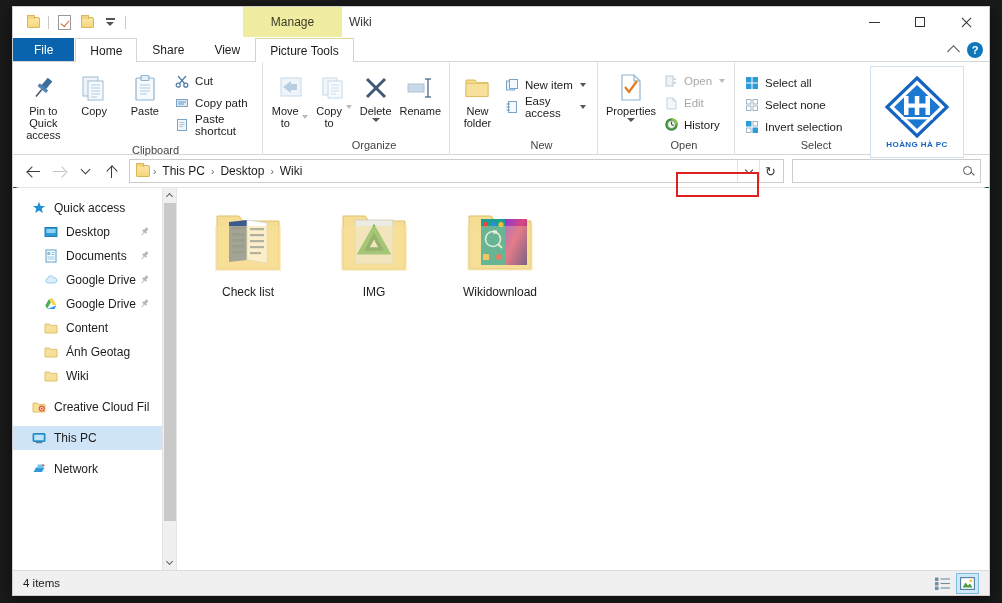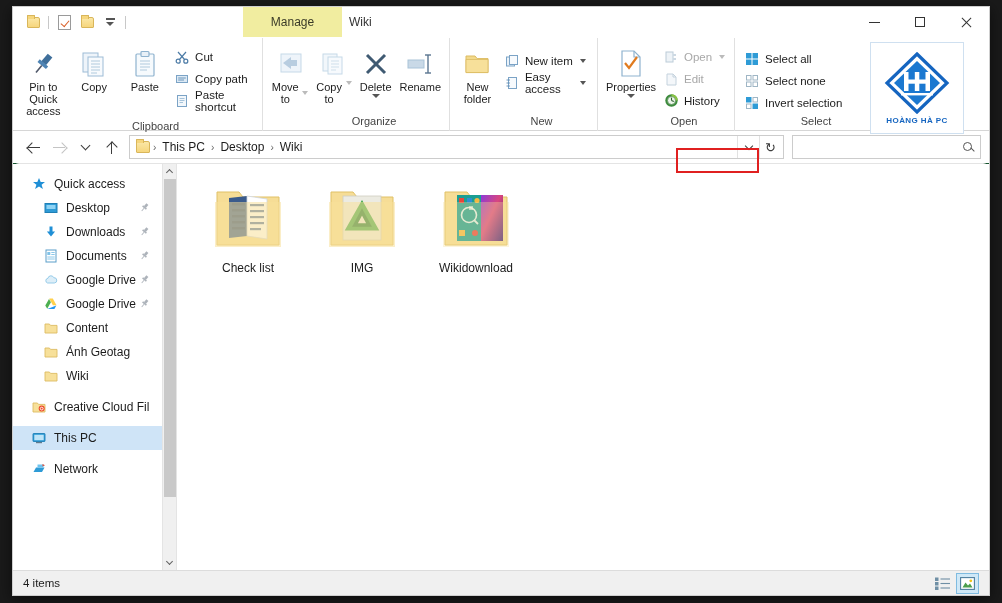--- a/index.html
+++ b/index.html
@@ -466,21 +466,21 @@
     background: #c9c9c9;
   }
 
   #content {
     flex: 1;
     background: #ffffff;
     padding: 14px 0 0 14px;
     display: flex;
     flex-wrap: wrap;
     align-content: flex-start;
-    gap: 0px;
+    gap: 12px;
     min-width: 0;
     position: relative;
   }
   .file-tile {
     width: 114px;
     height: 118px;
     display: flex;
     flex-direction: column;
     align-items: center;
     padding-top: 4px;
@@ -559,20 +559,31 @@
         </div>
       <div class="wc">
           <div class="wc-max-g"></div>
         </div>
       <div class="wc wc-close">
           <div class="wc-close-g"></div>
         </div>
     </div>
   </div>
 
+  <div id="tabstrip">
+    <div class="tab tab-file">File</div>
+    <div class="tab tab-active">Home</div>
+    <div class="tab">Share</div>
+    <div class="tab">View</div>
+    <div class="tab tab-ctx">Picture Tools</div>
+    <div id="ribbon-right-ctl">
+      <div class="chevron-up"></div>
+      <div class="help-circle">?</div>
+    </div>
+  </div>
 
   <div id="ribbon">
 
     <div class="rgroup" style="width:250px">
       <div class="rgroup-body">
         <div class="bigbtn">
           <div class="bi">
             <svg width="28" height="28" viewBox="0 0 28 28">
               <g transform="rotate(40 14 14)">
                 <rect x="11" y="3" width="6" height="10" fill="#3f6f9b"></rect>
@@ -935,37 +946,20 @@
           <svg width="11" height="11" viewBox="0 0 11 11">
               <g transform="rotate(40 5.5 5.5)">
                 <rect x="4.2" y="1" width="2.6" height="4" fill="#6b7683"></rect>
                 <rect x="3" y="4.7" width="5" height="1.6" fill="#6b7683"></rect>
                 <rect x="5.2" y="6.3" width="0.8" height="3.7" fill="#6b7683"></rect>
               </g>
             </svg>
         </span>
       </div>
 
-      <div class="nav-item indent">
-        <span class="nav-ico">
-          <svg width="14" height="14" viewBox="0 0 14 14">
-              <path d="M5.5 1.5 h3 v5 h2.6 L7 11.5 L2.9 6.5 H5.5 Z" fill="#1f8fd6"></path>
-            </svg>
-        </span>
-        <span class="nav-label">Downloads</span>
-        <span class="pin">
-          <svg width="11" height="11" viewBox="0 0 11 11">
-              <g transform="rotate(40 5.5 5.5)">
-                <rect x="4.2" y="1" width="2.6" height="4" fill="#6b7683"></rect>
-                <rect x="3" y="4.7" width="5" height="1.6" fill="#6b7683"></rect>
-                <rect x="5.2" y="6.3" width="0.8" height="3.7" fill="#6b7683"></rect>
-              </g>
-            </svg>
-        </span>
-      </div>
 
       <div class="nav-item indent">
         <span class="nav-ico">
           <svg width="14" height="14" viewBox="0 0 14 14">
               <rect x="2" y="1" width="10" height="12" fill="#fff" stroke="#5a9ec9" stroke-width="1"></rect>
               <rect x="3.3" y="3" width="3" height="3" fill="#7fc2e8"></rect>
               <g stroke="#7fc2e8" stroke-width="0.9">
                 <line x1="7.3" y1="3.5" x2="10.7" y2="3.5"></line>
                 <line x1="7.3" y1="5.5" x2="10.7" y2="5.5"></line>
                 <line x1="3.3" y1="8" x2="10.7" y2="8"></line>

